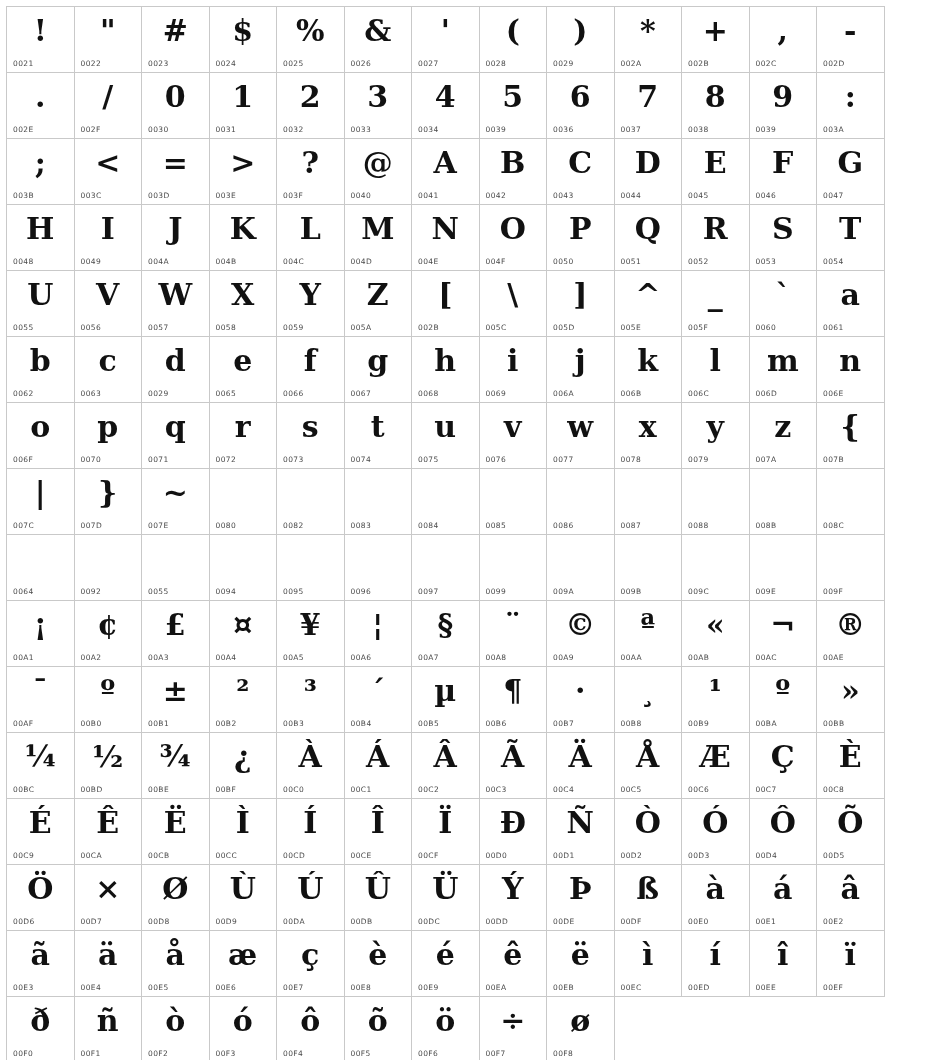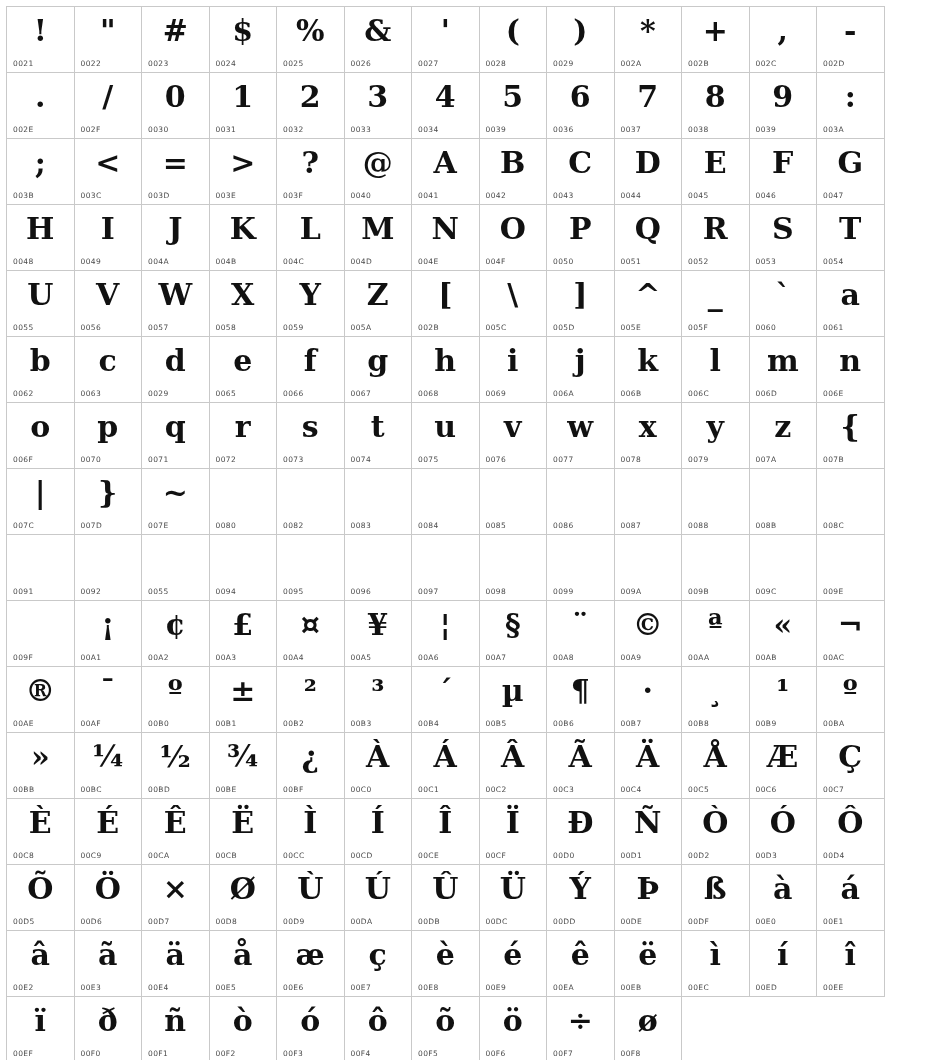--- a/index.html
+++ b/index.html
@@ -470,21 +470,21 @@
     <div class="cell empty">
       <div class="glyph"></div>
       <div class="code">008B</div>
     </div>
     <div class="cell empty">
       <div class="glyph"></div>
       <div class="code">008C</div>
     </div>
     <div class="cell empty">
       <div class="glyph"></div>
-      <div class="code">0091</div>
+      <div class="code">0064</div>
     </div>
     <div class="cell empty">
       <div class="glyph"></div>
       <div class="code">0092</div>
     </div>
     <div class="cell empty">
       <div class="glyph"></div>
       <div class="code">0055</div>
     </div>
     <div class="cell empty">
@@ -495,24 +495,20 @@
       <div class="glyph"></div>
       <div class="code">0095</div>
     </div>
     <div class="cell empty">
       <div class="glyph"></div>
       <div class="code">0096</div>
     </div>
     <div class="cell empty">
       <div class="glyph"></div>
       <div class="code">0097</div>
-    </div>
-    <div class="cell empty">
-      <div class="glyph"></div>
-      <div class="code">0098</div>
     </div>
     <div class="cell empty">
       <div class="glyph"></div>
       <div class="code">0099</div>
     </div>
     <div class="cell empty">
       <div class="glyph"></div>
       <div class="code">009A</div>
     </div>
     <div class="cell empty">

